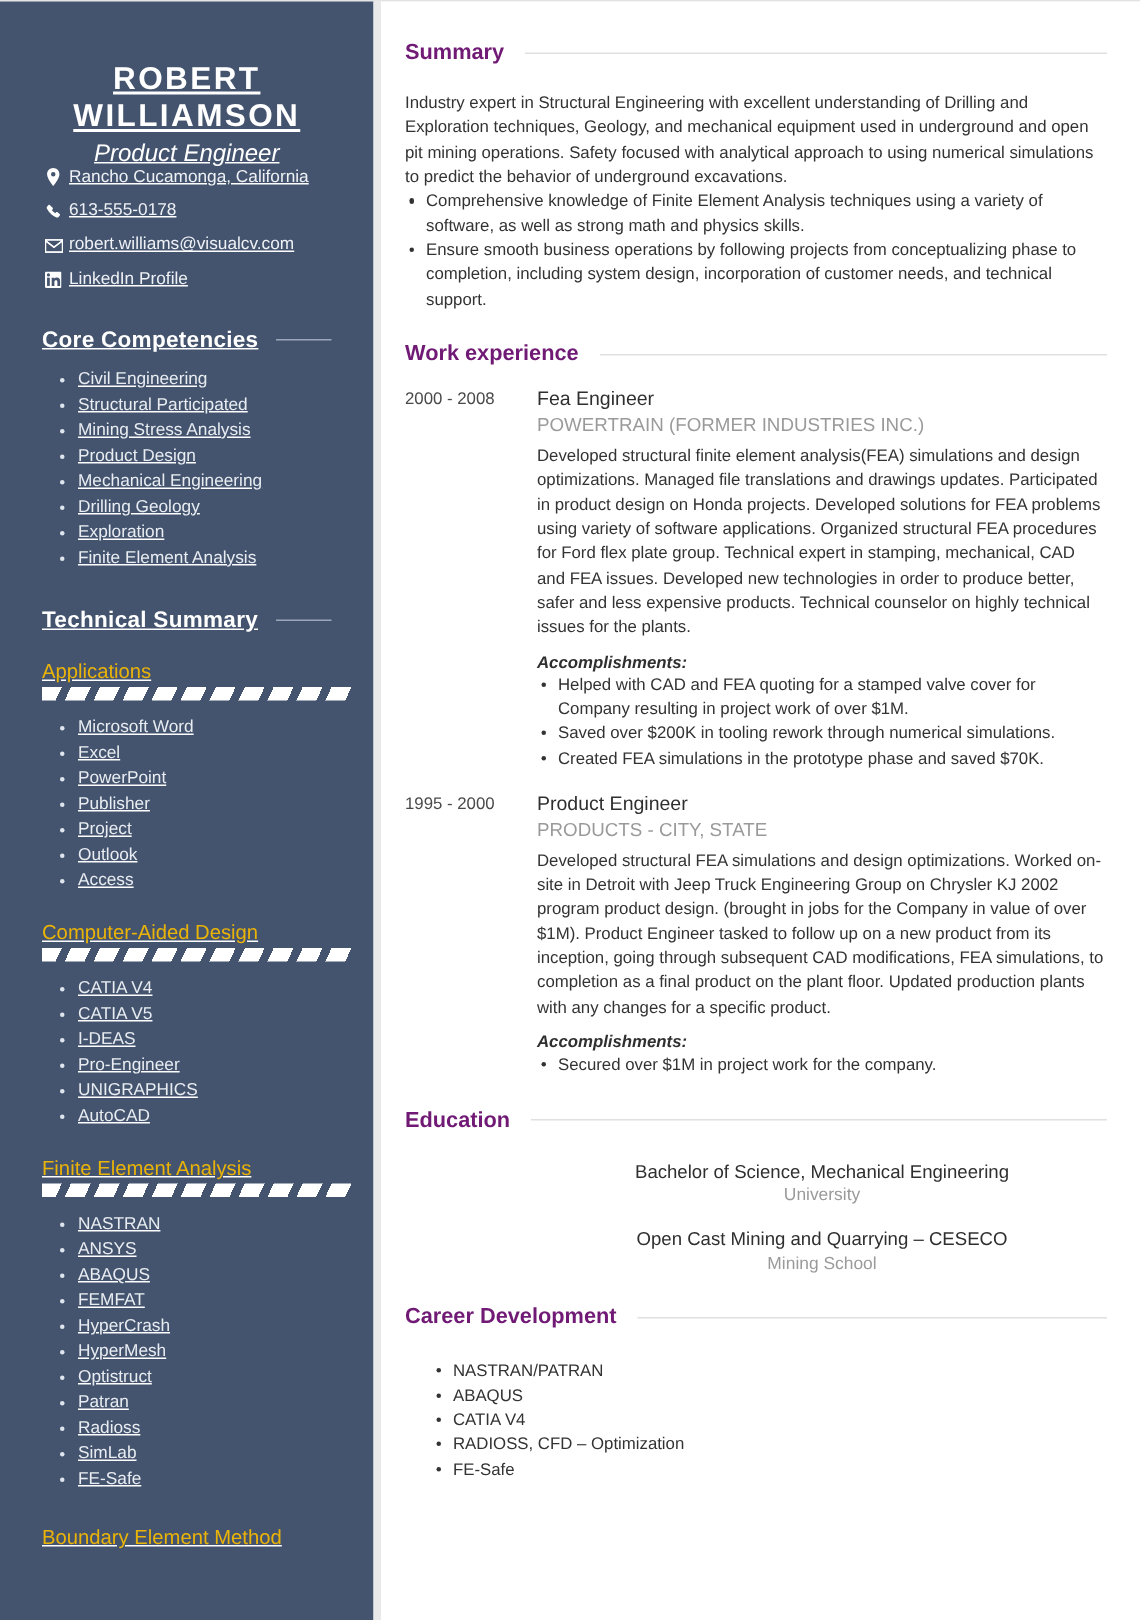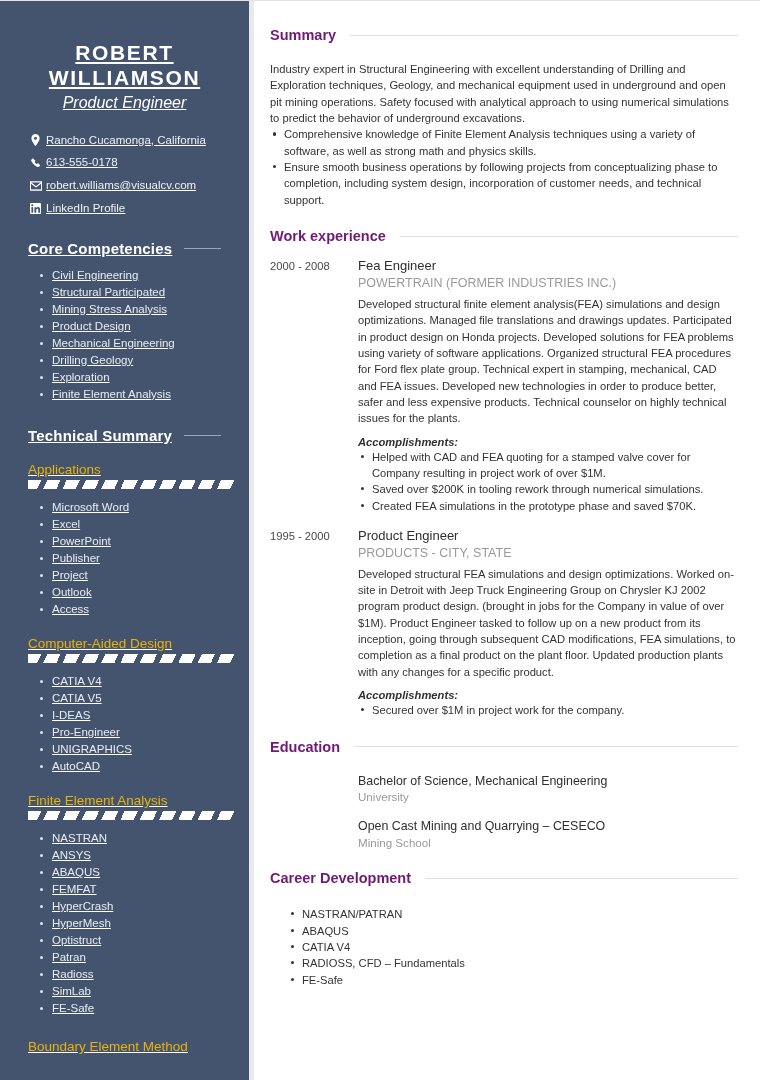--- a/index.html
+++ b/index.html
@@ -28,21 +28,21 @@
   .name-block{padding-top:40px;text-align:center;}
   .name{
     font-size:21px;font-weight:bold;letter-spacing:1.6px;
     line-height:1.18;color:#ffffff;
     text-transform:uppercase;
   }
   .job-title{
     font-size:16px;font-style:italic;margin-top:3px;color:#ffffff;
   }
 
-  .contacts{margin-top:22px;}
+  .contacts{}
   .contact-row{
     display:flex;align-items:center;
     font-size:11.5px;color:#eef1f5;
     margin-bottom:9px;line-height:1.2;
   }
   .contact-row .ic{
     width:15px;flex:0 0 15px;display:flex;align-items:center;
     justify-content:center;margin-right:3px;
   }
   .contact-row svg{display:block;fill:#ffffff;}
@@ -115,21 +115,21 @@
   }
   .job .detail{flex:1;padding-left:2px;}
   .job-role{font-size:13px;color:#2f2f2f;line-height:1.3;}
   .job-company{font-size:12.5px;color:#9a9a9a;line-height:1.35;margin-bottom:4px;}
   .acc-label{
     font-size:11.2px;font-weight:bold;font-style:italic;color:#2f2f2f;
     margin-top:9px;margin-bottom:1px;
   }
 
   .edu-wrap{padding-top:12px;padding-left:88px;}
-  .edu-item{margin-bottom:13px;}
+  .edu-item{margin-bottom:13px;text-align:center;}
   .edu-degree{font-size:12.4px;color:#2f2f2f;line-height:1.35;}
   .edu-school{font-size:11.6px;color:#9a9a9a;line-height:1.35;}
 
   .career-body{padding-top:14px;padding-left:18px;}
 </style>
 </head>
 <body>
 
 <div class="page">
 
@@ -319,20 +319,20 @@
     <section class="sec-block">
       <div class="sec-head">
         <span class="t">Career Development</span>
         <span class="rule"></span>
       </div>
       <div class="career-body">
         <ul class="dot">
           <li>NASTRAN/PATRAN</li>
           <li>ABAQUS</li>
           <li>CATIA V4</li>
-          <li>RADIOSS, CFD – Fundamentals</li>
+          <li>RADIOSS, CFD – Optimization</li>
           <li>FE-Safe</li>
         </ul>
       </div>
     </section>
 
   </main>
 </div>
 
 </body></html>

